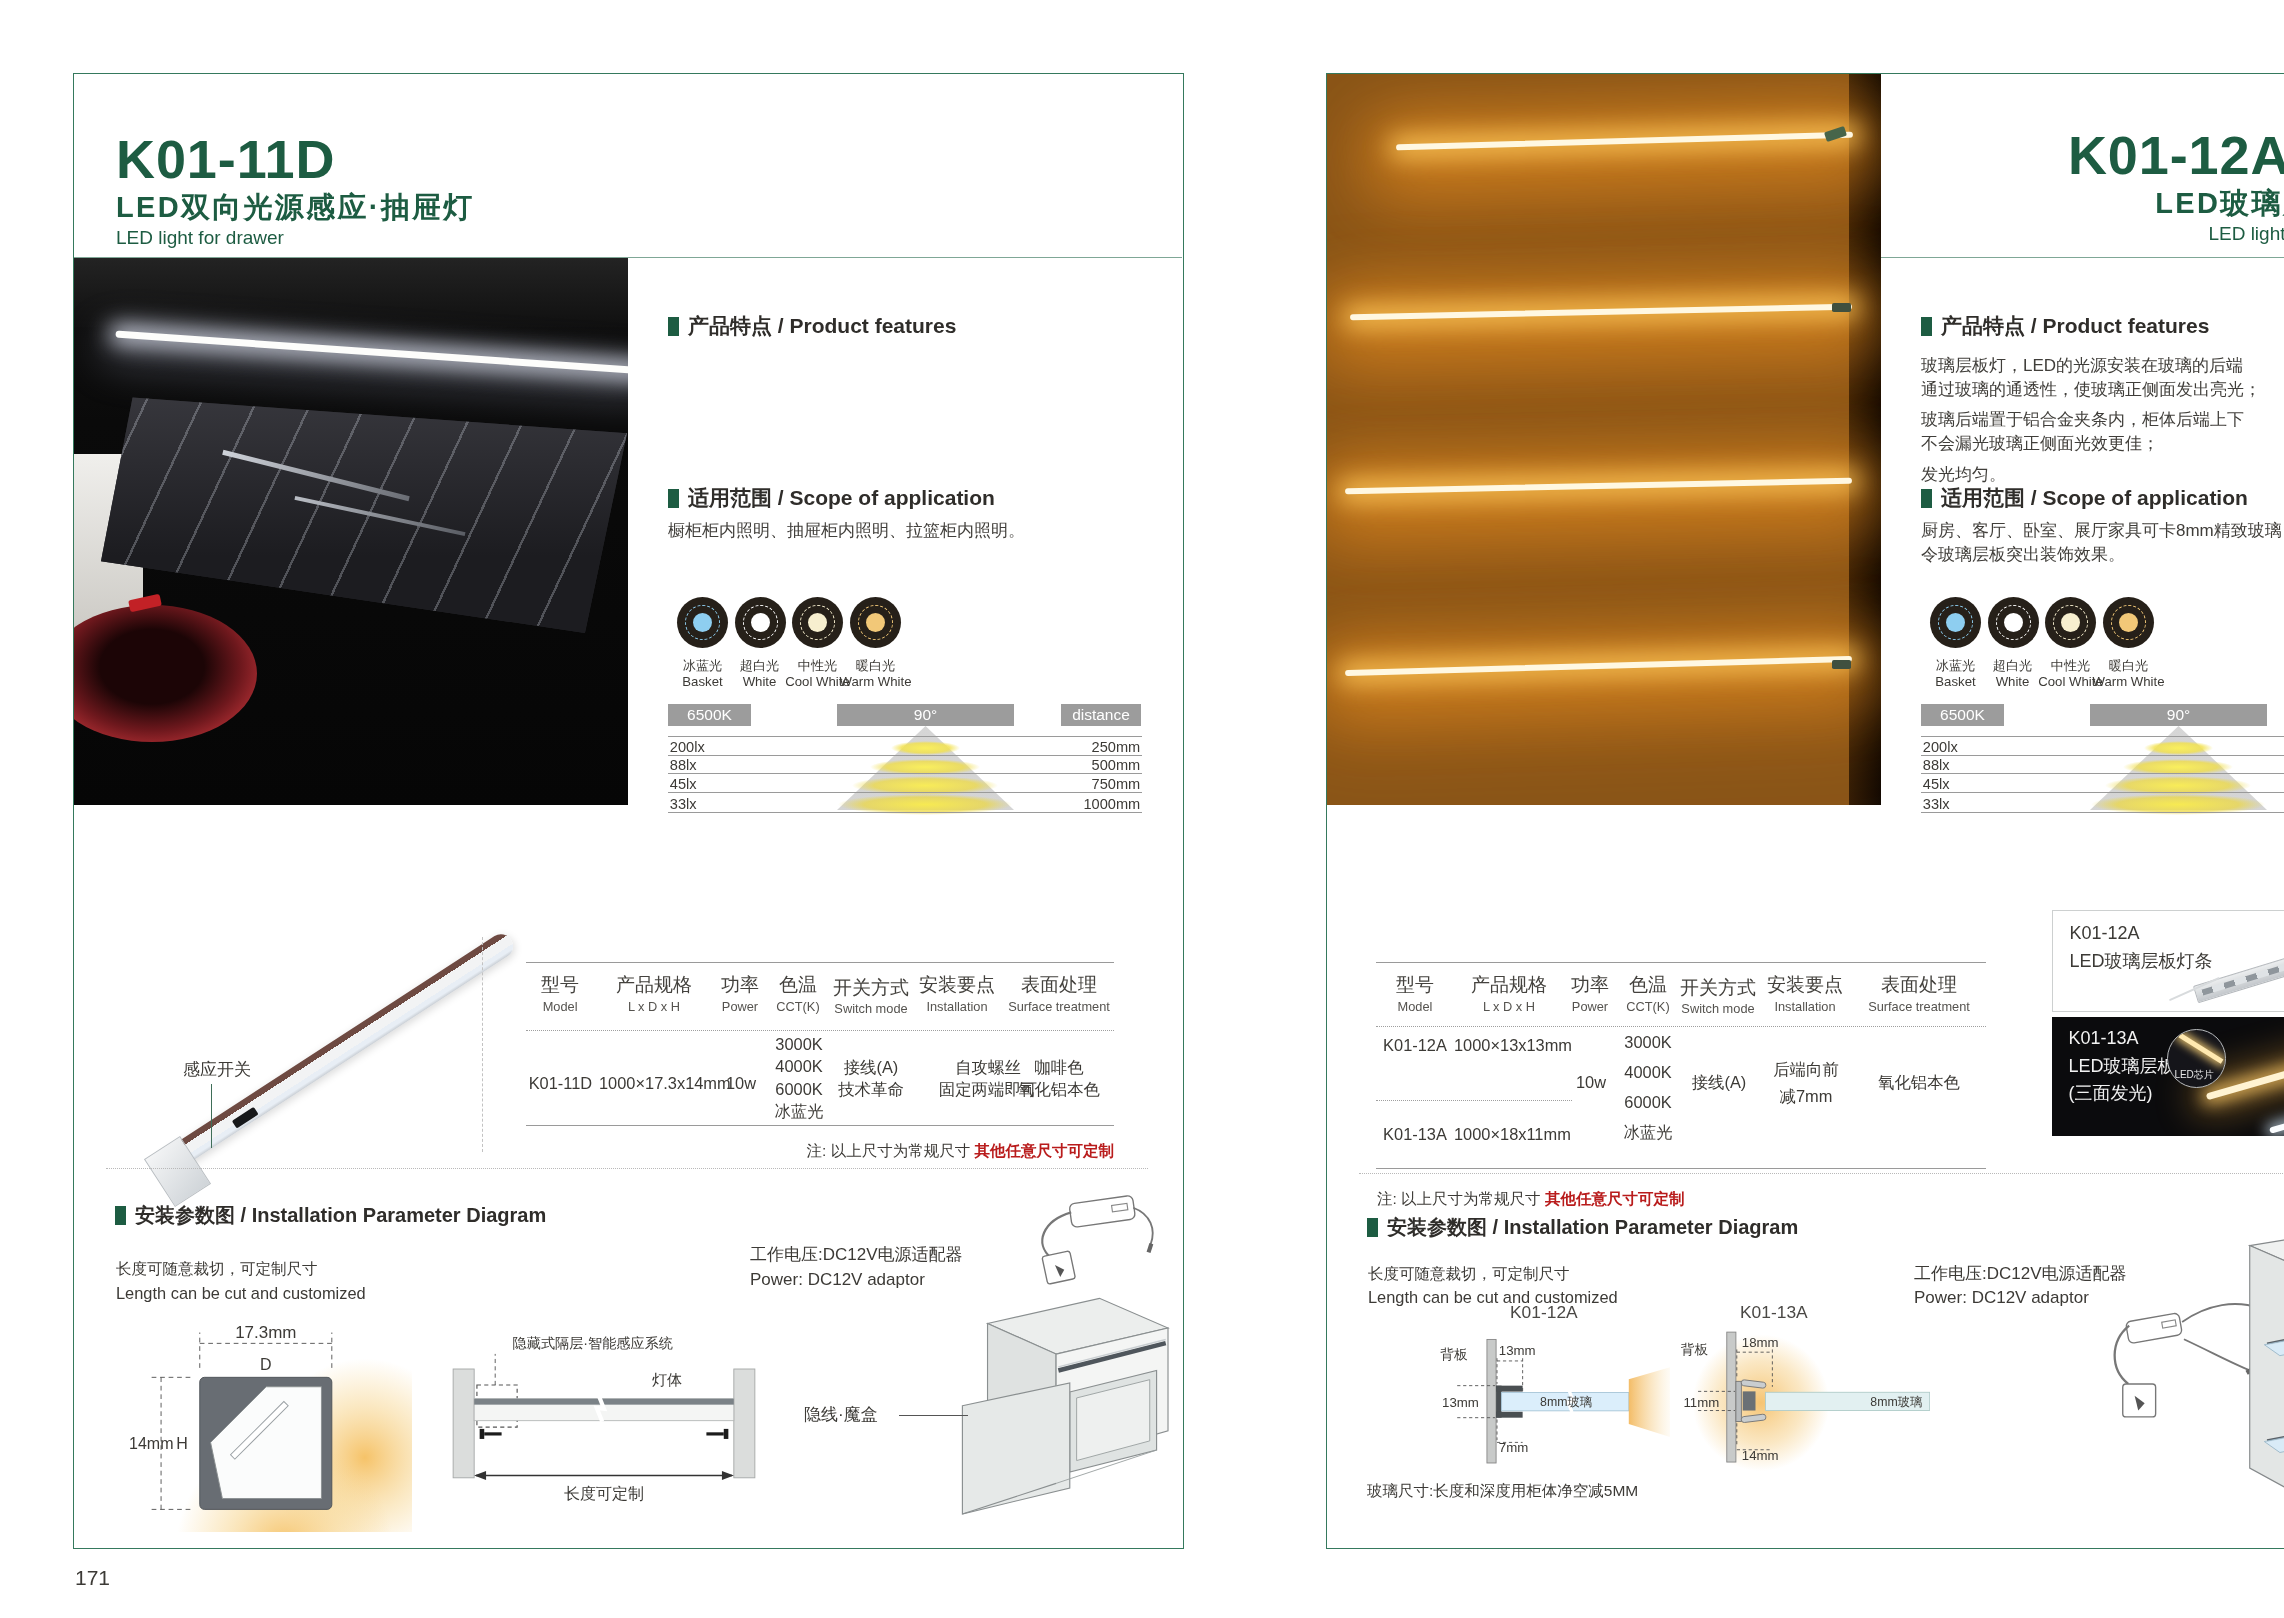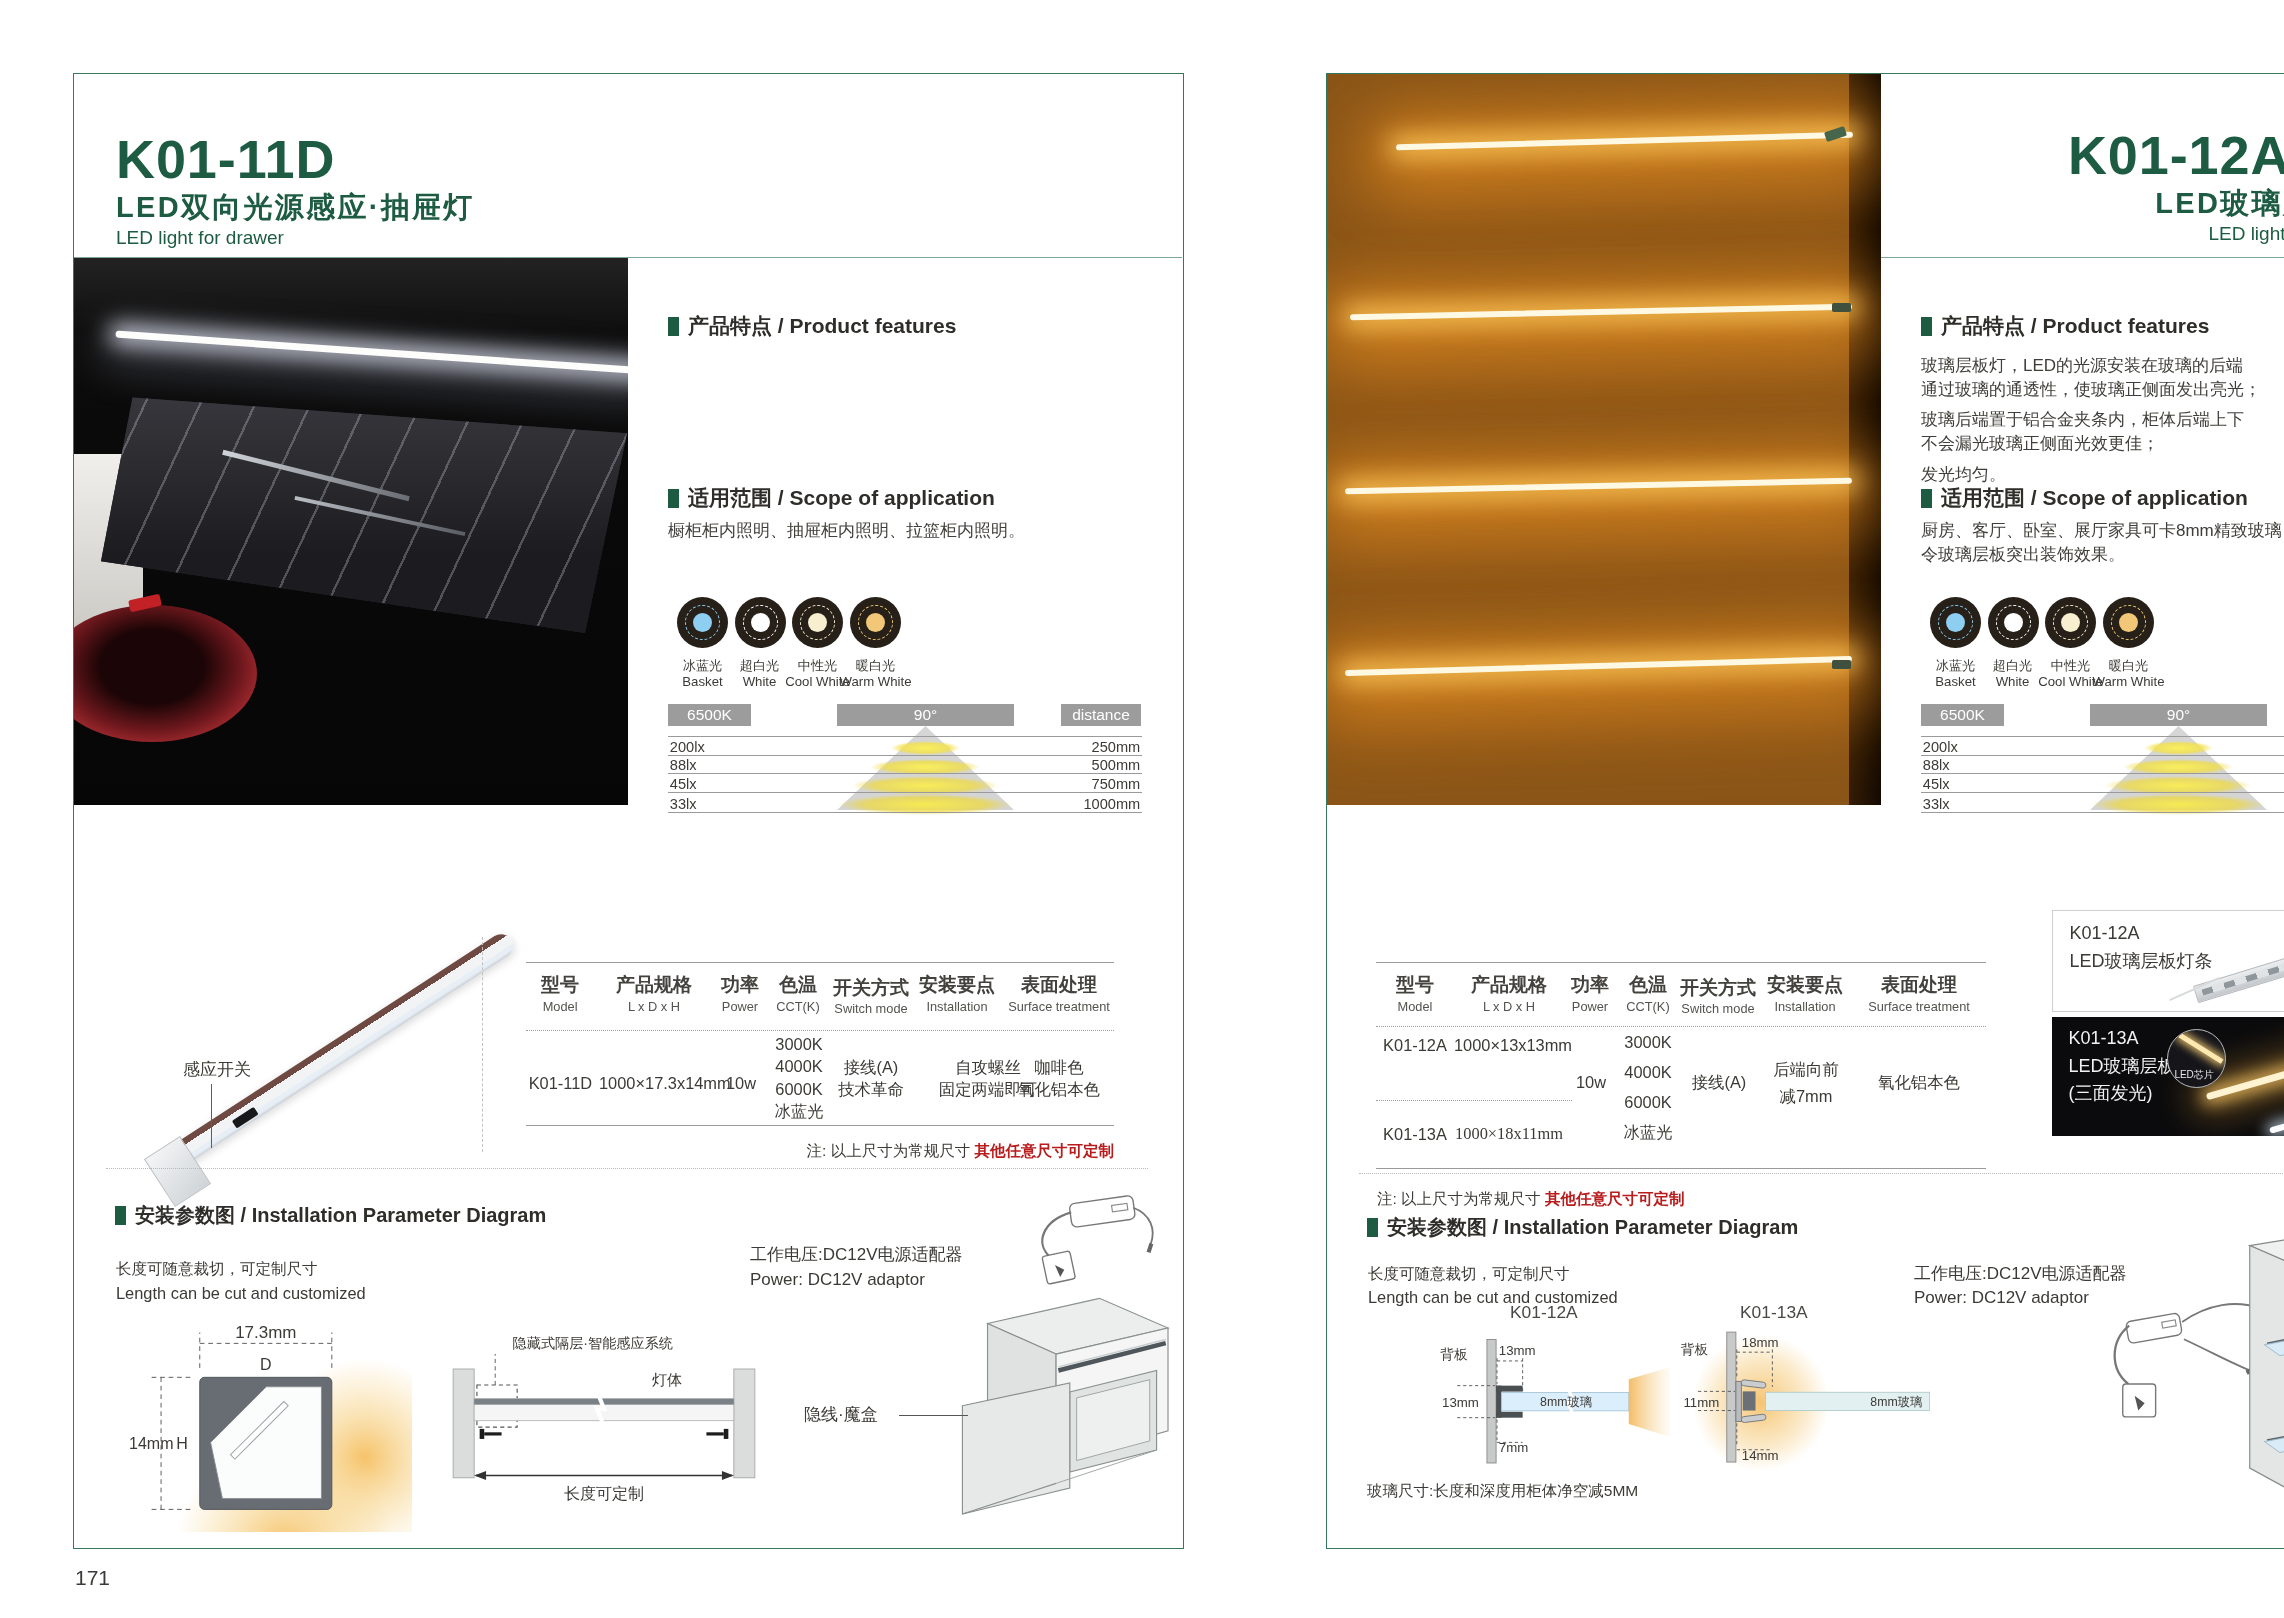--- a/index.html
+++ b/index.html
@@ -27,21 +27,21 @@
   
   .dbox{position:absolute;top:0;height:22px;background:#9c9c9c;color:#fff;font-size:15.5px;display:flex;align-items:center;justify-content:center;}
   .drow{position:absolute;left:0;width:474px;height:18px;border-bottom:0.9px solid #9a9a9a;font-size:14.6px;color:#3c3a36;}
   .dlux{position:absolute;left:1.8px;top:1.8px;}
   .dmm{position:absolute;right:1.8px;top:1.8px;}
   .cone{position:absolute;left:169px;top:22px;width:177px;height:84px;background:linear-gradient(180deg,rgba(200,200,200,.75),rgba(160,160,160,.45));clip-path:polygon(50% 0,0 100%,100% 100%);}
   .dell{position:absolute;border-radius:50%;}
   
   .tline{position:absolute;height:1.4px;background:#9a9a9a;}
   .tdots{position:absolute;height:0;border-top:1.4px dotted #9f9f9f;}
-  .th-cn{position:absolute;font-size:19px;font-weight:700;color:#44423e;text-align:center;}
+  .th-cn{position:absolute;font-size:19px;font-weight:400;color:#44423e;text-align:center;}
   .th-en{position:absolute;font-size:12.8px;color:#55534f;text-align:center;}
   .td{position:absolute;font-size:16.4px;color:#3c3a36;text-align:center;line-height:22.4px;}
   .note{font-size:15.5px;color:#3c3a36;}
   .note b{color:#b91c1c;font-weight:700;}
   .divider-dots{position:absolute;border-top:1.4px dotted #b9b9b9;height:0;}
   .dash-v{position:absolute;width:0;border-left:1.4px dashed #c2c2c2;}
   .small-t{font-size:15.5px;color:#3c3a36;}
   .diagram-lab{font-size:17.4px;color:#4a4845;}
   svg text{font-family:"Liberation Sans","DejaVu Sans",sans-serif;fill:#3c3a36;}
   
@@ -415,21 +415,21 @@
       <div class="th-en" style="left:292px;top:39px;width:100px;">Switch mode</div>
       <div class="th-cn" style="left:379px;top:10px;width:100px;">安装要点</div>
       <div class="th-en" style="left:379px;top:37px;width:100px;">Installation</div>
       <div class="th-cn" style="left:488px;top:10px;width:110px;">表面处理</div>
       <div class="th-en" style="left:488px;top:37px;width:110px;">Surface treatment</div>
       <div class="tdots" style="left:0;top:64px;width:610px;"></div>
       <div class="td" style="left:-16px;top:72px;width:110px;">K01-12A</div>
       <div class="td" style="left:78px;top:72px;width:110px;text-align:center;">1000×13x13mm</div>
       <div class="tdots" style="left:0;top:138px;width:196px;"></div>
       <div class="td" style="left:-16px;top:161px;width:110px;">K01-13A</div>
-      <div class="td" style="left:78px;top:161px;width:110px;font-family:Liberation Serif, serif;">1000×18x11mm</div>
+      <div class="td" style="left:78px;top:161px;width:110px;">1000×18x11mm</div>
       <div class="td" style="left:160px;top:109px;width:110px;">10w</div>
       <div class="td" style="left:217px;top:65px;width:110px;line-height:30px;">
         <div>3000K</div>
           <div>4000K</div>
         <div>6000K</div>
           <div>冰蓝光</div>
       </div>
       <div class="td" style="left:288px;top:109px;width:110px;">接线(A)</div>
       <div class="td" style="left:375px;top:94px;width:110px;line-height:27px;">
         <div>后端向前</div>

